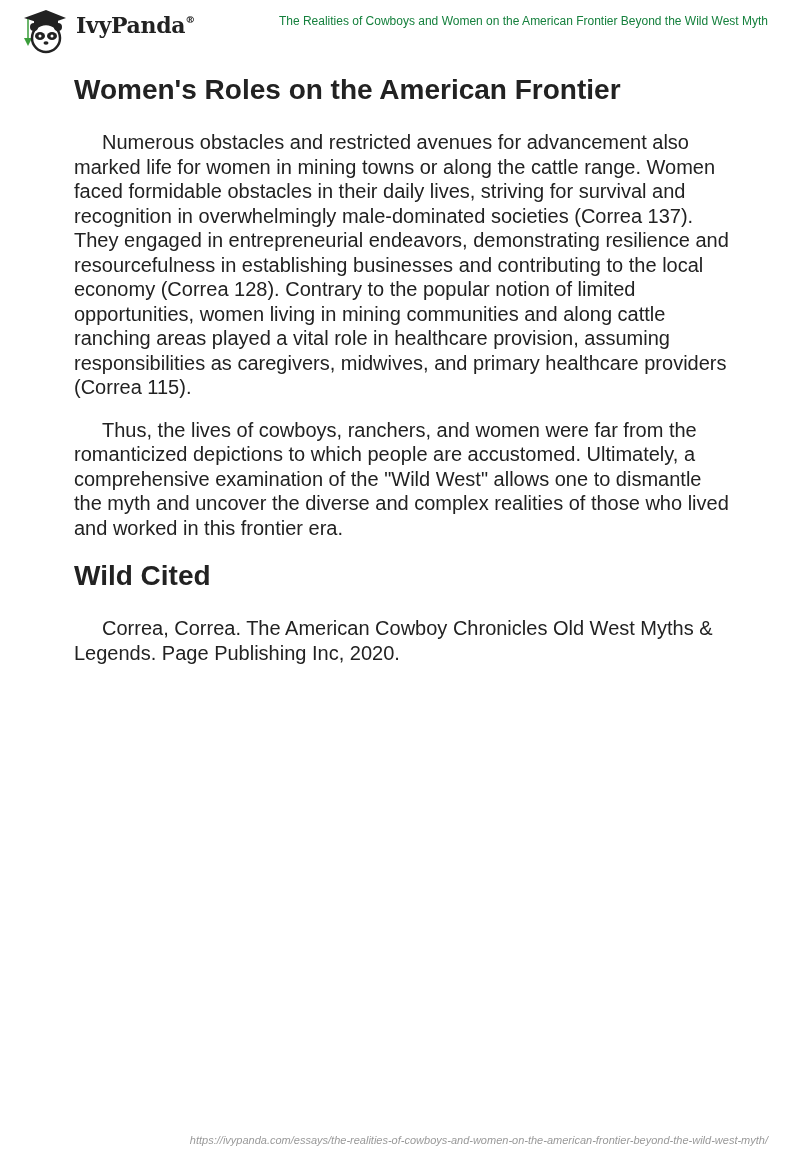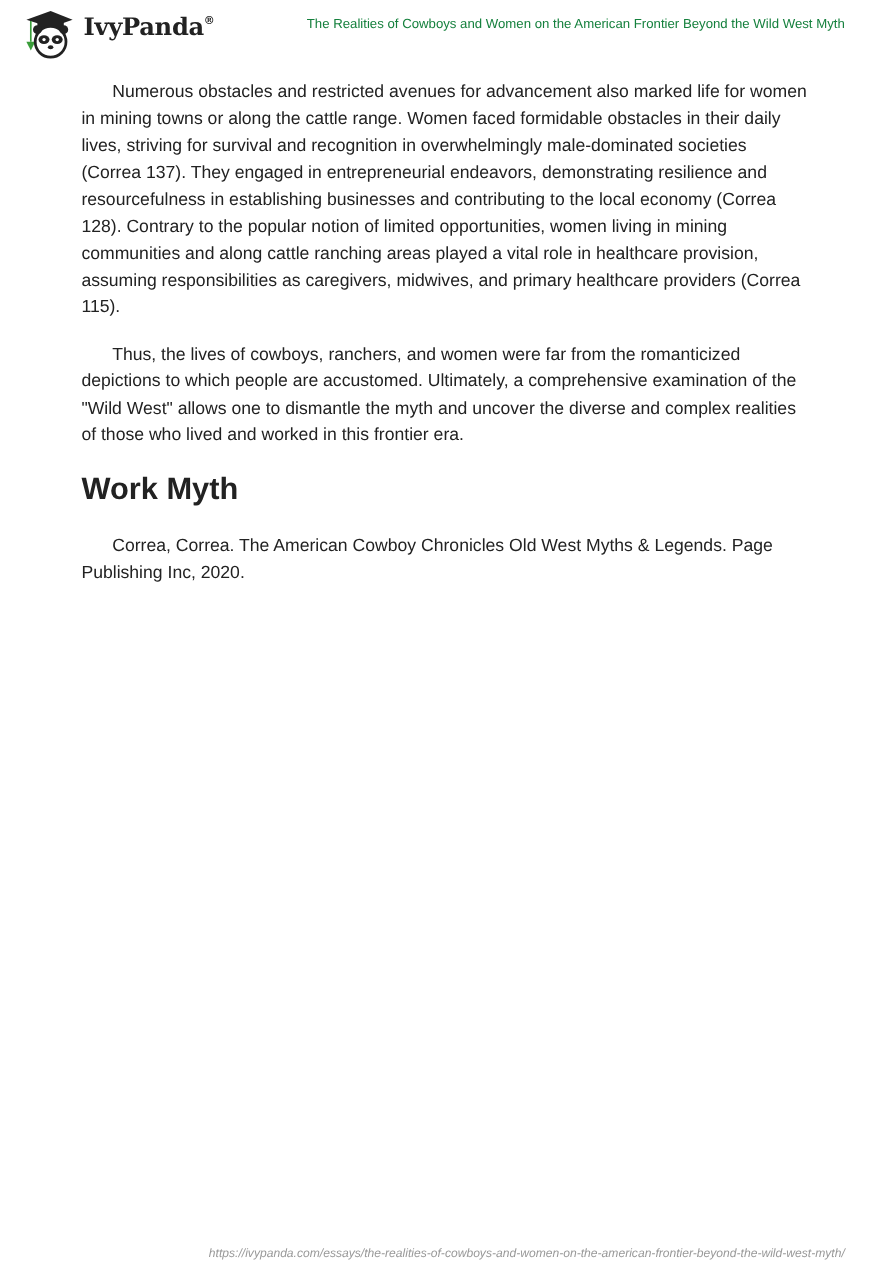--- a/index.html
+++ b/index.html
@@ -5,21 +5,21 @@
   html, body { margin: 0; padding: 0; background: #ffffff; }
   body { width: 800px; height: 1160px; position: relative; overflow: hidden; font-family: "Liberation Sans", sans-serif; color: #222; }
   .header { position: absolute; left: 0; top: 0; width: 800px; height: 60px; }
   .logo { position: absolute; left: 20px; top: 8px; display: flex; align-items: flex-start; }
   .logo-mark { width: 48px; height: 46px; }
   .logo-text { font-family: "DejaVu Serif", serif; font-weight: bold; font-size: 22px; color: #222; margin-left: 8px; margin-top: 4px; letter-spacing: -0.3px; }
   .logo-reg { font-size: 10px; vertical-align: super; position: relative; top: -2px; }
   .running-title { position: absolute; right: 32px; top: 14px; font-size: 12px; color: #15803d; }
   .content { position: absolute; left: 74px; top: 72px; width: 660px; }
   h2 { font-size: 28px; font-weight: bold; margin: 0 0 22px 0; color: #222; line-height: 36px; }
-  p { font-size: 16px; line-height: 24.5px; margin: 0 0 18px 0; text-indent: 28px; color: #222; }
+  p { font-size: 20px; line-height: 24.5px; margin: 0 0 18px 0; text-indent: 28px; color: #222; }
   .cite-title { }
   .footer-url { position: absolute; right: 32px; top: 1134px; font-size: 11px; color: #999; font-style: italic; }
 </style>
 </head>
 <body>
 
 <div class="header">
   <div class="logo">
     <svg class="logo-mark" viewBox="0 0 48 46">
       <polygon points="4,10 26,2 46,10 26,17" fill="#222"></polygon>
@@ -35,24 +35,25 @@
       <circle cx="32" cy="28" r="1.5" fill="#fff"></circle>
       <ellipse cx="26" cy="35" rx="2.5" ry="1.8" fill="#222"></ellipse>
     </svg>
     <span class="logo-text"><span>IvyPanda</span><span class="logo-reg">®</span></span>
   </div>
   <div class="running-title">The Realities of Cowboys and Women on the American Frontier Beyond the Wild West Myth</div>
 </div>
 
 <div class="content">
   <section>
+    <h2>Women's Roles on the American Frontier</h2>
     <p>Numerous obstacles and restricted avenues for advancement also marked life for women in mining towns or along the cattle range. Women faced formidable obstacles in their daily lives, striving for survival and recognition in overwhelmingly male-dominated societies (Correa 137). They engaged in entrepreneurial endeavors, demonstrating resilience and resourcefulness in establishing businesses and contributing to the local economy (Correa 128). Contrary to the popular notion of limited opportunities, women living in mining communities and along cattle ranching areas played a vital role in healthcare provision, assuming responsibilities as caregivers, midwives, and primary healthcare providers (Correa 115).</p>
   </section>
   <section>
     <p>Thus, the lives of cowboys, ranchers, and women were far from the romanticized depictions to which people are accustomed. Ultimately, a comprehensive examination of the "Wild West" allows one to dismantle the myth and uncover the diverse and complex realities of those who lived and worked in this frontier era.</p>
   </section>
   <section>
-    <h2>Work Myth</h2>
+    <h2>Wild Cited</h2>
     <p><span>Correa, Correa. </span><span class="cite-title">The American Cowboy Chronicles Old West Myths &amp; Legends</span><span>. Page Publishing Inc, 2020.</span></p>
   </section>
 </div>
 
 <div class="footer-url">https://ivypanda.com/essays/the-realities-of-cowboys-and-women-on-the-american-frontier-beyond-the-wild-west-myth/</div>
 
 </body></html>

